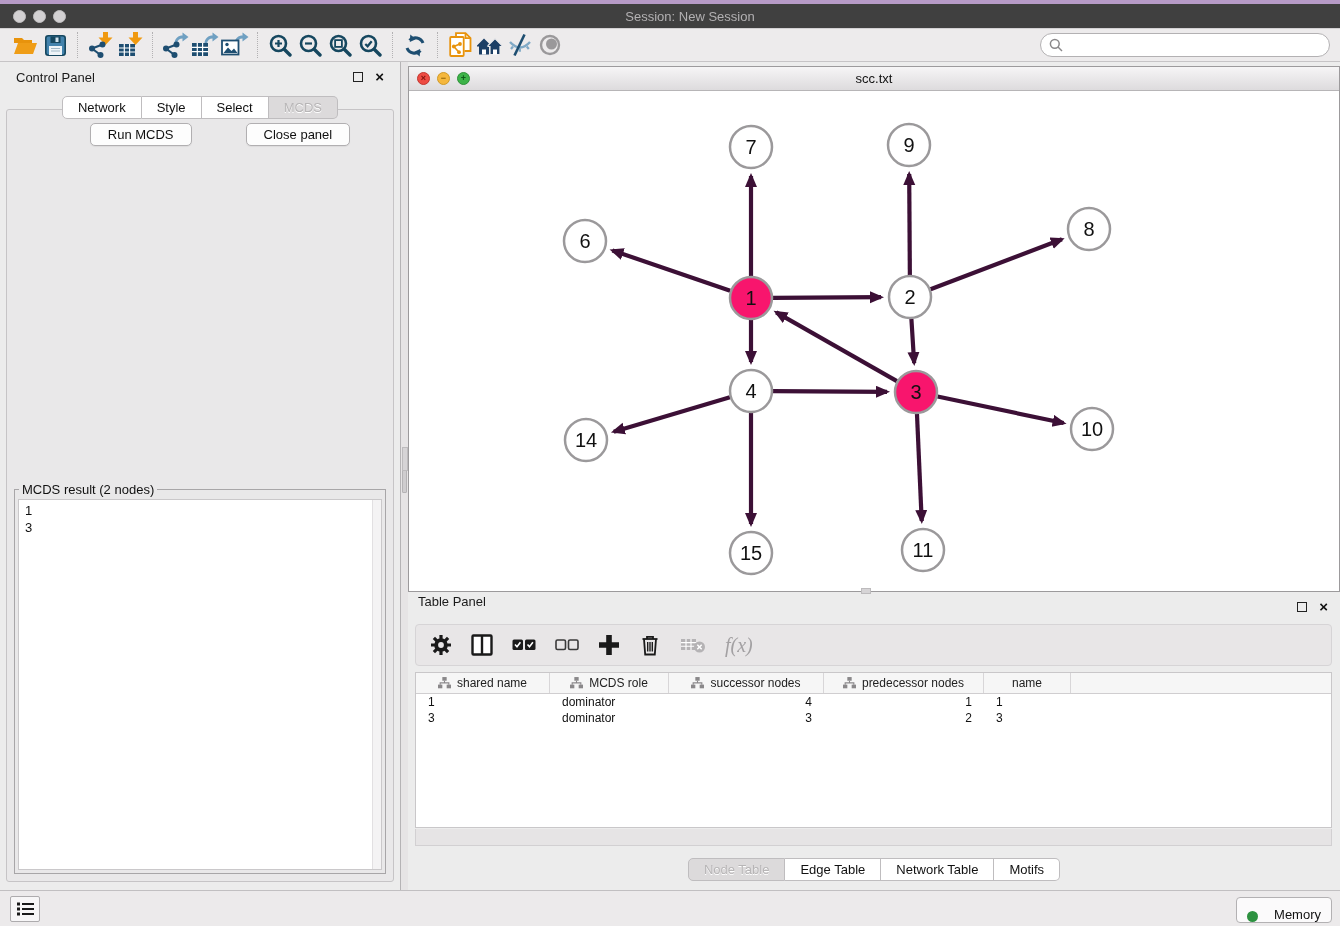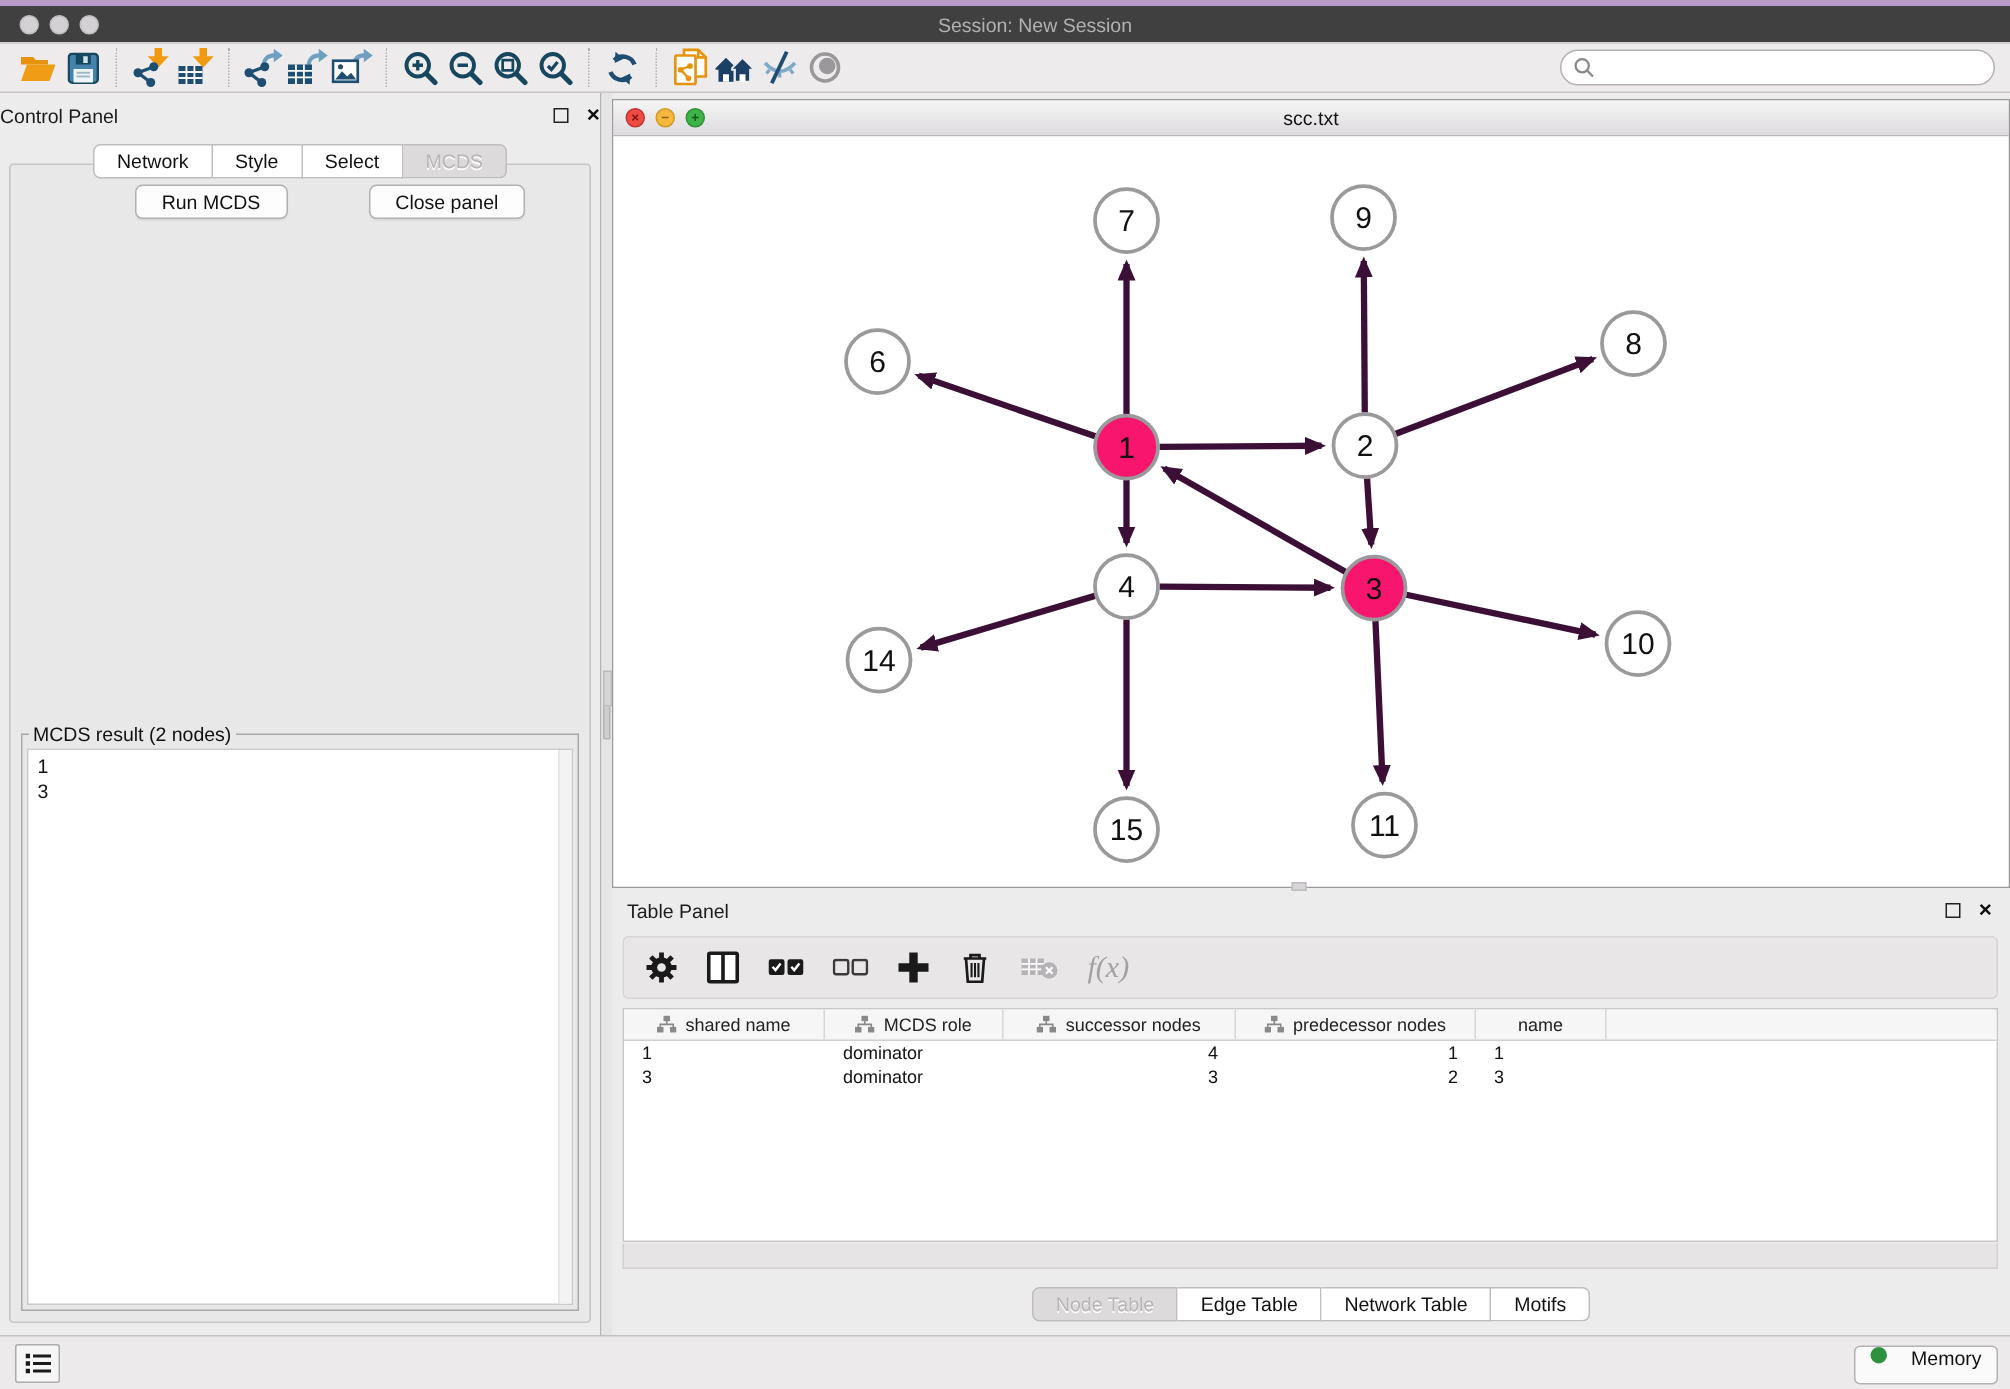--- a/index.html
+++ b/index.html
@@ -16,21 +16,21 @@
   .tl-dot { width:13px; height:13px; border-radius:50%; background:#d3d1d3; border:1px solid #c0bec0; }
   .win-title { text-align:center; line-height:25px; color:#b2b0b2; font-size:13px; }
   
   .toolbar { position:absolute; left:0; top:29px; right:0; height:33px; background:#edebec; border-bottom:1px solid #c6c4c6; display:flex; align-items:center; padding:0 10px; }
   .tb-icon { width:30px; height:28px; display:flex; align-items:center; justify-content:center; cursor:default; }
   .tb-sep { align-self:center; height:26px; border-left:1px dotted #b3b1b3; margin:0 7px; }
   .searchbox { margin-left:auto; width:290px; height:24px; background:#fff; border:1px solid #b3b1b3; border-radius:13px; display:flex; align-items:center; padding:0 8px; }
   .searchbox input { border:none; outline:none; flex:1; font:13px "Liberation Sans",sans-serif; background:transparent; margin-left:5px; }
   
   .control-panel { position:absolute; left:0; top:62px; width:401px; bottom:36px; background:#ececec; border-right:1px solid #b5b3b5; }
-  .cp-header { height:30px; display:flex; align-items:center; padding:0 0; }
+  .cp-header { height:30px; display:flex; align-items:center; padding:0 16px; }
   .panel-title { font-size:13px; color:#1b1b1b; }
   .panel-btns { margin-left:auto; display:flex; align-items:center; gap:12px; }
   .float-box { width:10px; height:10px; border:1.6px solid #222; }
   .close-x { font-weight:bold; font-size:15px; color:#111; line-height:10px; }
   .cp-tabs { position:absolute; left:0; right:0; top:34px; display:flex; justify-content:center; z-index:3; }
   .cp-tab, .tp-tab {
     background:#fff; border:1px solid #bfbdbf; border-left:none; padding:3px 15px;
     font-size:13px; color:#111; cursor:default;
   }
   .cp-tab:first-child, .tp-tab:first-child { border-left:1px solid #bfbdbf; border-radius:5px 0 0 5px; }
@@ -58,35 +58,35 @@
   .light.red { background:#ee4b43; border:1px solid #c2362f; color:#7e120c; }
   .light.yellow { background:#f5b73d; border:1px solid #d09a27; color:#8f6407; }
   .light.green { background:#3db348; border:1px solid #2f9039; color:#0e5b18; }
   .net-title { text-align:center; line-height:24px; font-size:13px; color:#111; }
   .net-canvas { position:absolute; left:0; right:0; top:24px; bottom:0; background:#fff; }
   .net-canvas svg { position:absolute; left:0; top:0; }
   .h-grip { position:absolute; left:452px; bottom:-3px; width:10px; height:6px; background:#d6d4d6; border:1px solid #bdbbbd; }
   .l-grip { position:absolute; left:-7px; top:380px; width:6px; height:24px; background:#d6d4d6; border:1px solid #bdbbbd; }
   
   .table-panel { position:absolute; left:408px; right:0; top:594px; bottom:36px; background:#ececec; }
-  .tp-header { height:26px; display:flex; align-items:center; padding:0 12px 0 10px; }
+  .tp-header { height:26px; display:flex; padding:0 12px 0 10px; }
   .tp-toolbar { position:absolute; left:7px; right:8px; top:30px; height:42px; background:#e8e6e7; border:1px solid #d6d4d6; border-radius:4px; display:flex; align-items:center; gap:19px; padding:0 14px; }
   .tp-icon { display:flex; align-items:center; justify-content:center; }
   .fx { font-family:"Liberation Serif", serif; font-style:italic; font-size:20px; color:#a3a1a3; }
   .tp-table { position:absolute; left:7px; right:8px; top:78px; bottom:62px; background:#fff; border:1px solid #c9c7c9; overflow:hidden; }
   .t-headrow { display:flex; height:21px; background:#f6f6f6; border-bottom:1px solid #d0ced0; }
   .t-hcell { display:flex; align-items:center; justify-content:center; gap:6px; border-right:1px solid #d8d6d8; font-size:12px; color:#222; height:100%; }
   .t-row { display:flex; height:16px; align-items:center; }
   .t-cell { font-size:12px; color:#111; padding:0 12px; overflow:hidden; white-space:nowrap; }
   .t-scrollstrip { position:absolute; left:7px; right:8px; bottom:44px; height:17px; background:#e6e4e5; border:1px solid #d2d0d2; border-top:none; }
   .tp-tabs { position:absolute; left:0; right:0; bottom:9px; display:flex; justify-content:center; }
   
   .statusbar { position:absolute; left:0; bottom:0; right:0; height:36px; background:#eceaeb; border-top:1px solid #c1bfc1; }
   .sb-left-btn { position:absolute; left:10px; top:5px; width:30px; height:26px; background:#f7f6f7; border:1px solid #adabad; border-radius:2px; display:flex; align-items:center; justify-content:center; }
-  .memory-btn { position:absolute; right:8px; top:6px; height:26px; padding:0 10px; background:#fbfafb; border:1px solid #b3b1b3; border-radius:4px; display:flex; align-items:flex-start; gap:16px; }
+  .memory-btn { position:absolute; right:8px; top:6px; height:26px; padding:0 10px; background:#fbfafb; border:1px solid #b3b1b3; border-radius:4px; display:flex; align-items:flex-end; gap:16px; }
   .mem-dot { width:11px; height:11px; border-radius:50%; background:#2d9140; }
   .memory-btn span.lbl { font-size:13px; color:#111; }
 </style>
 </head>
 <body>
 
 <div class="app">
 
   <div class="menustrip"></div>
   <div class="titlebar">

